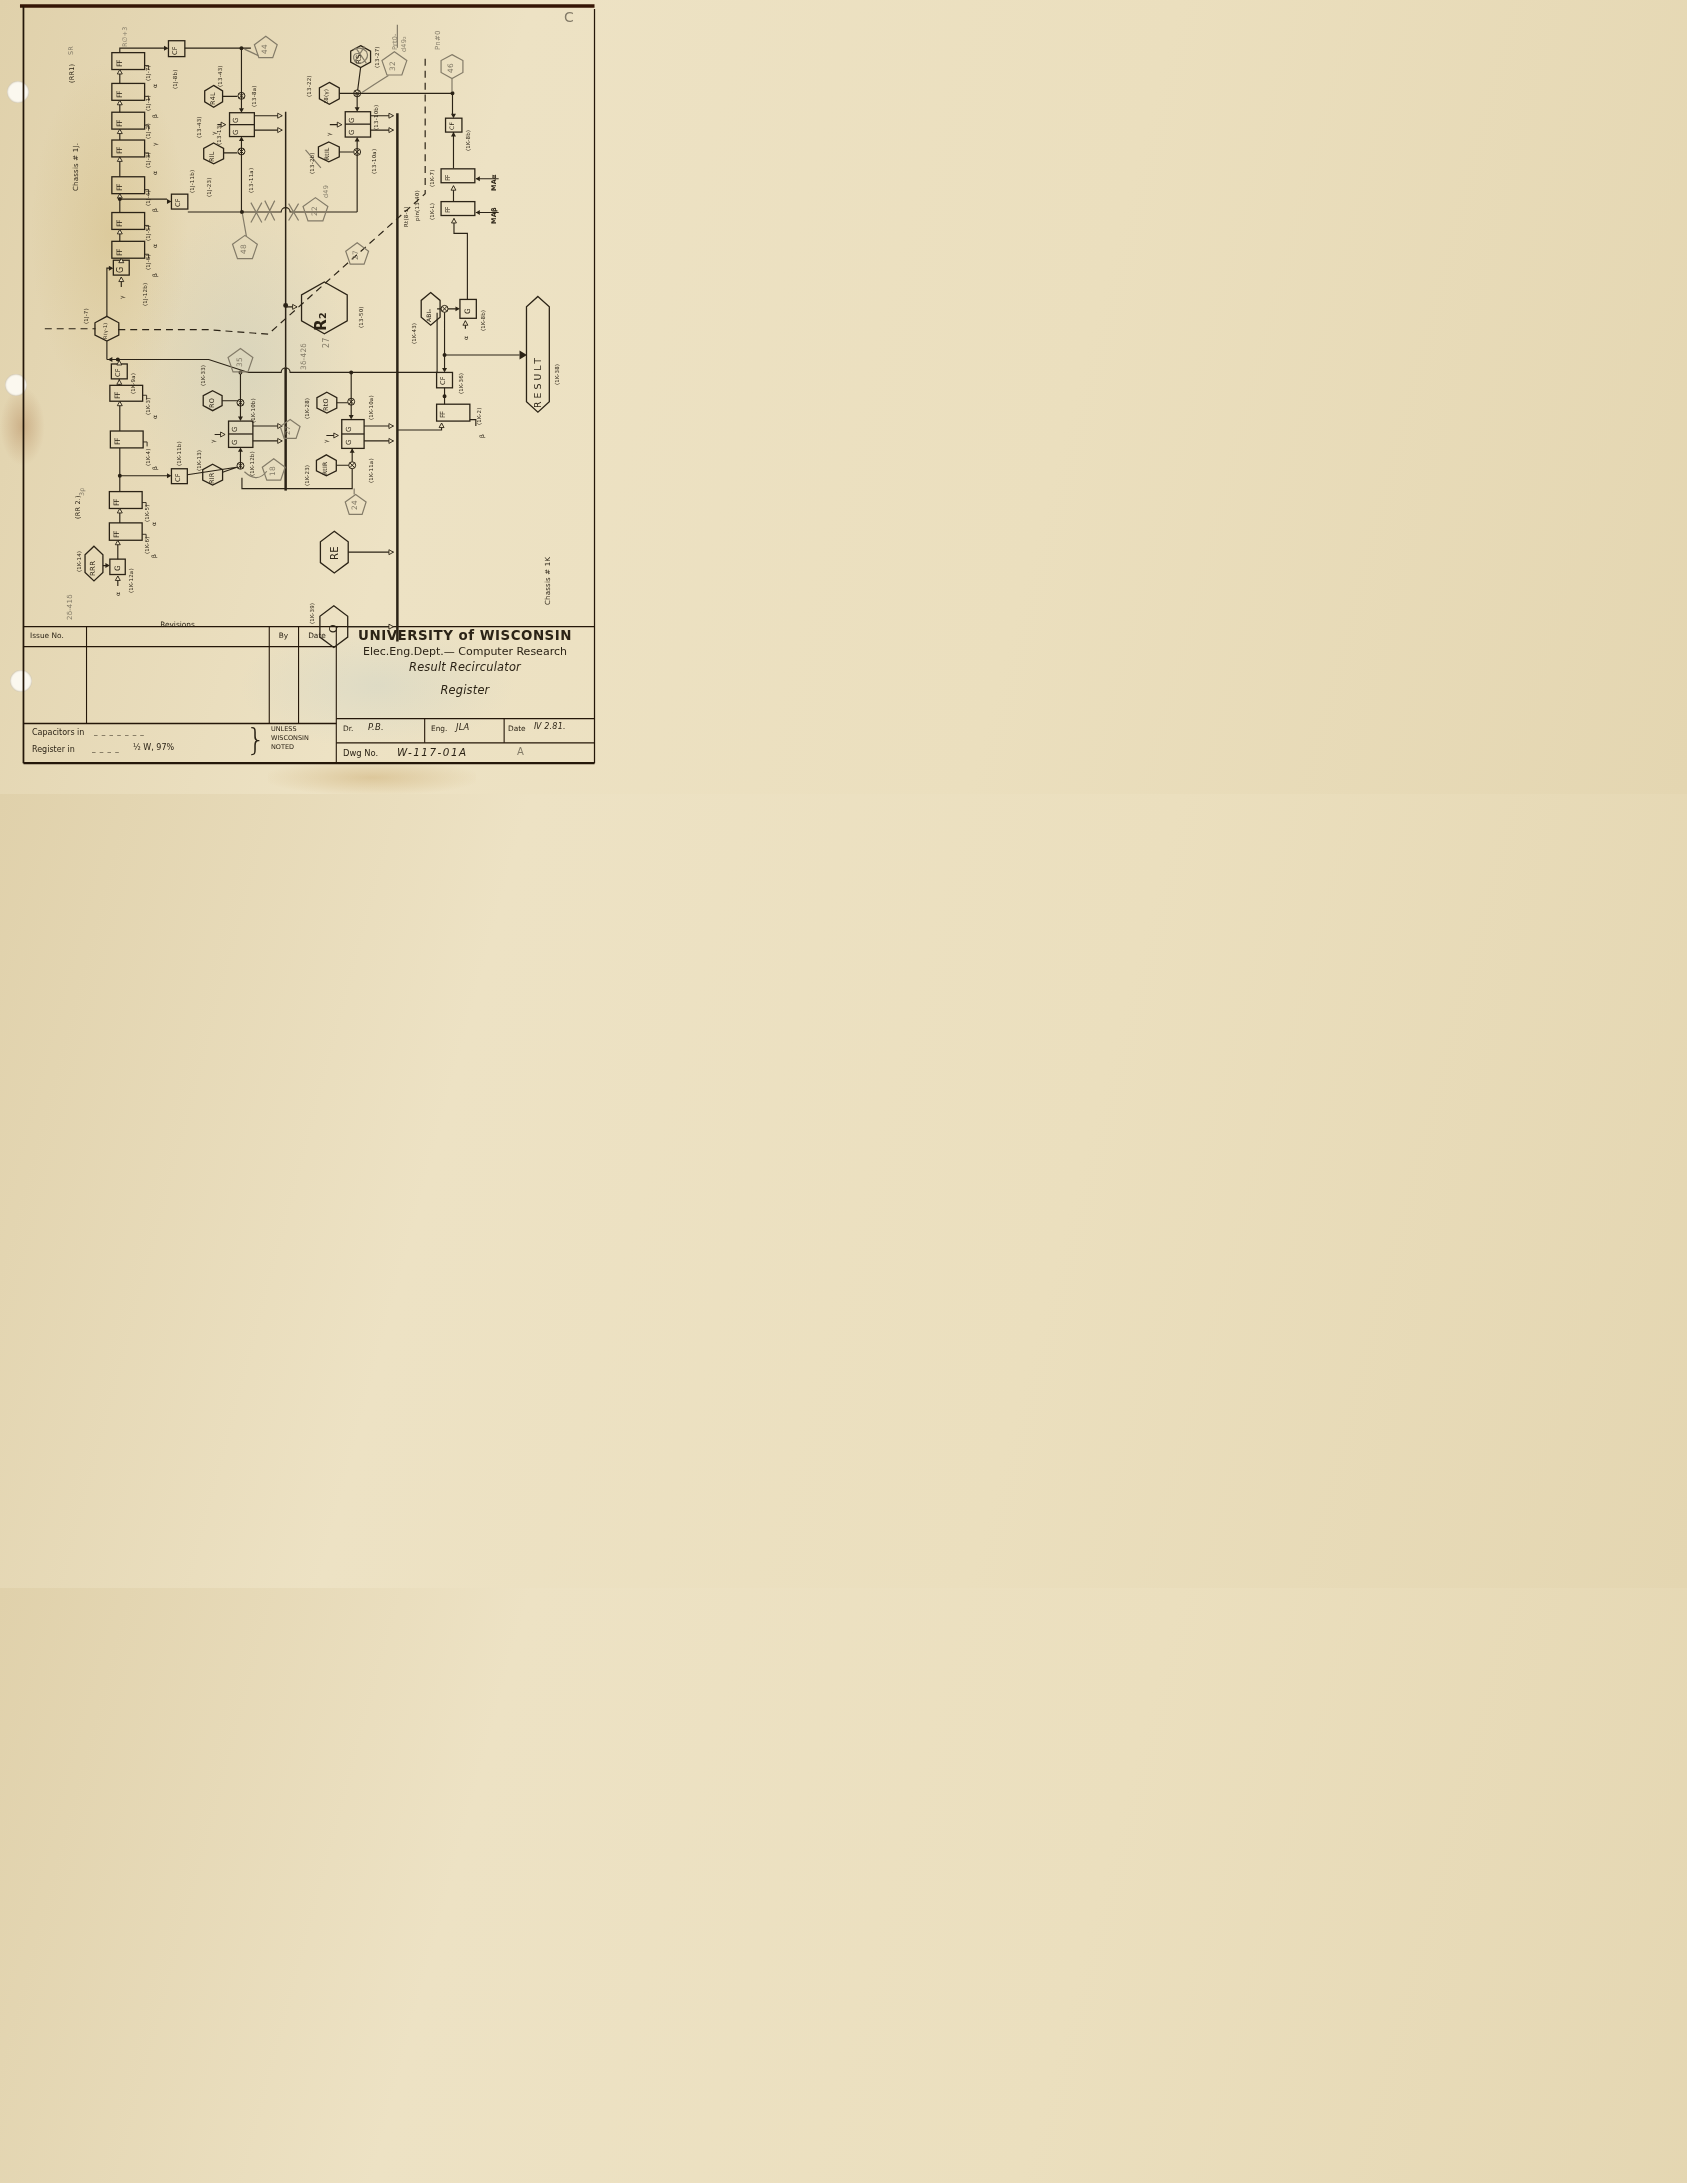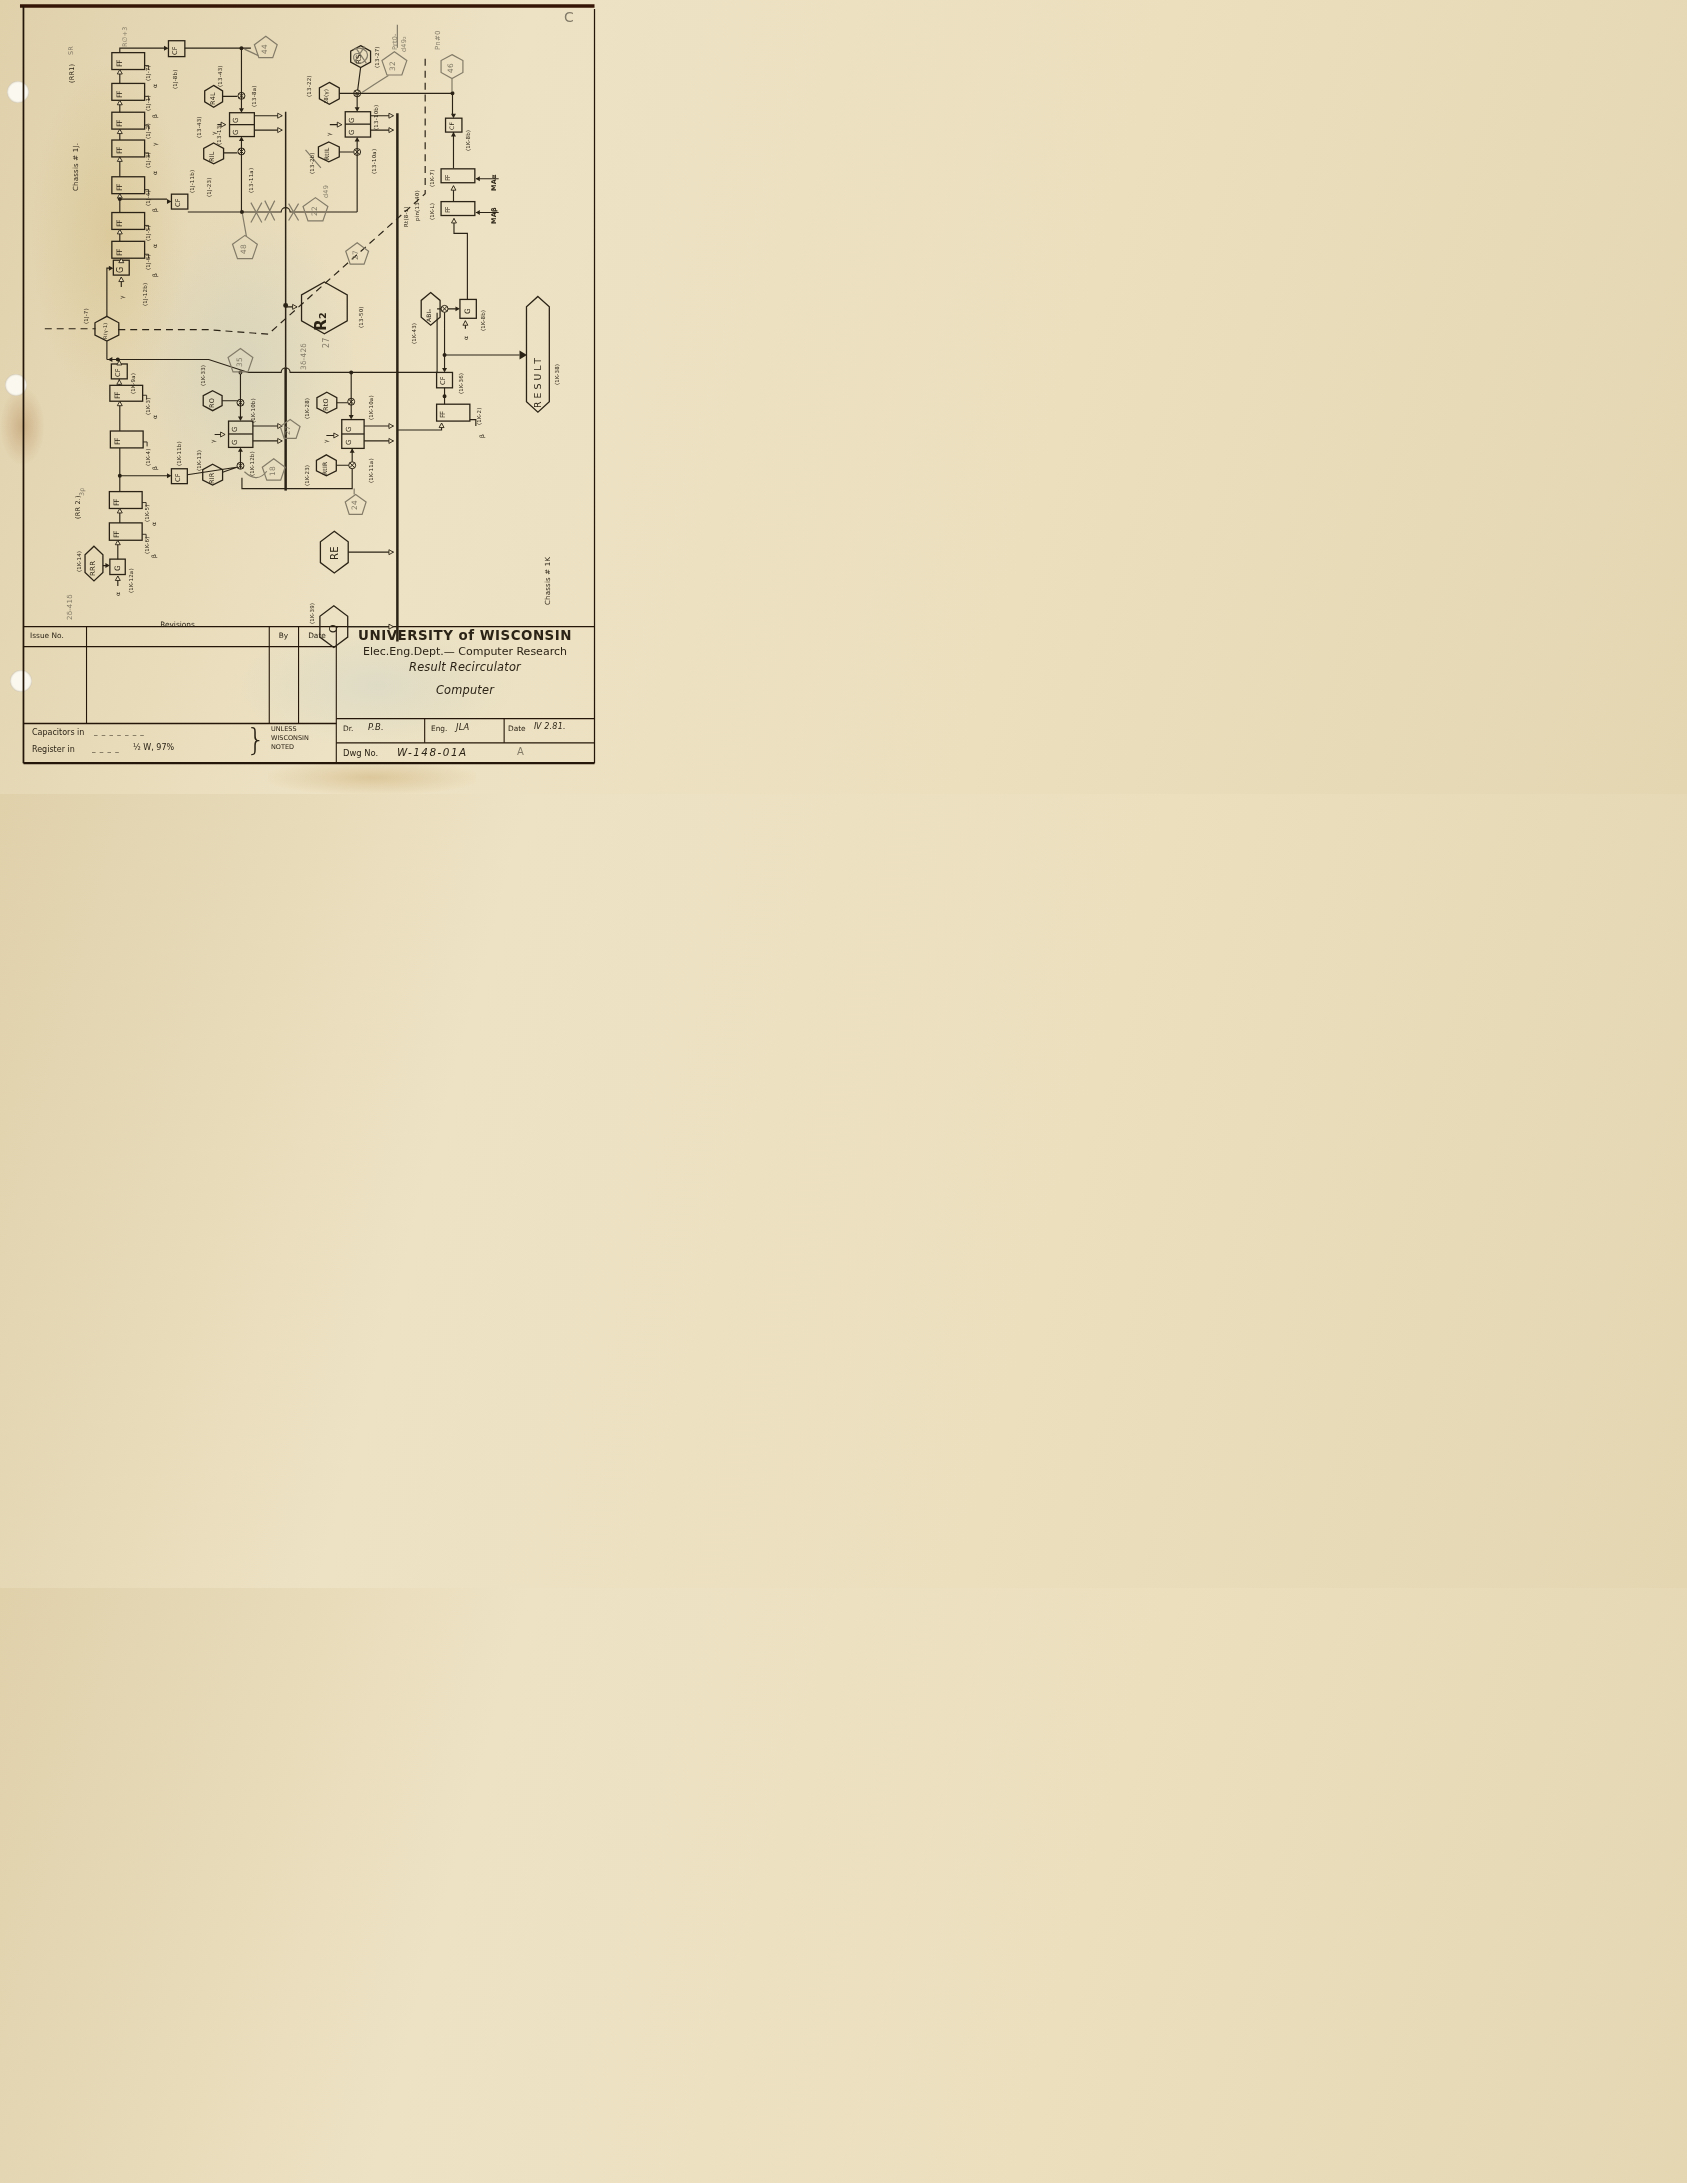--- a/index.html
+++ b/index.html
@@ -305,29 +305,29 @@
 <span class="rl" style="left:532px;top:408px;font-size:9.4px;letter-spacing:3px;">RESULT</span>
 <span class="hz pc" style="left:564px;top:9px;font-size:14px;">C</span>
 
 <span class="hz" style="left:30px;top:631px;font-size:7.4px;">Issue No.</span>
 <div class="ctr" style="left:86px;top:620px;width:183px;font-size:7.4px;">Revisions</div>
 <div class="ctr" style="left:269px;top:631px;width:29px;font-size:7.4px;">By</div>
 <div class="ctr" style="left:298px;top:631px;width:38px;font-size:7.4px;">Date</div>
 <div class="ctr" style="left:336px;top:628px;width:258px;font-size:13.4px;font-weight:bold;letter-spacing:0.5px;">UNIVERSITY of WISCONSIN</div>
 <div class="ctr" style="left:336px;top:645px;width:258px;font-size:11px;">Elec.Eng.Dept.— Computer Research</div>
 <div class="ctr hand" style="left:336px;top:660px;width:258px;font-size:11.4px;font-style:italic;">Result Recirculator</div>
-<div class="ctr hand" style="left:336px;top:683px;width:258px;font-size:11.4px;font-style:italic;">Computer</div>
+<div class="ctr hand" style="left:336px;top:683px;width:258px;font-size:11.4px;font-style:italic;">Register</div>
 <span class="hz" style="left:343px;top:724px;font-size:7.4px;">Dr.</span>
 <span class="hz hand" style="left:368px;top:722px;font-size:8.4px;font-style:italic;">P.B.</span>
 <span class="hz" style="left:431px;top:724px;font-size:7.4px;">Eng.</span>
 <span class="hz hand" style="left:456px;top:722px;font-size:8.4px;font-style:italic;text-align:center;">JLA</span>
 <span class="hz" style="left:508px;top:724px;font-size:7.4px;">Date</span>
 <span class="hz hand" style="left:534px;top:722px;font-size:8px;font-style:italic;">Ⅳ 2.81.</span>
 <span class="hz" style="left:343px;top:748px;font-size:8.4px;">Dwg No.</span>
-<span class="hz hand" style="left:397px;top:746px;font-size:10.4px;letter-spacing:1.5px;font-style:italic;">W-148-01A</span>
+<span class="hz hand" style="left:397px;top:746px;font-size:10.4px;letter-spacing:1.5px;font-style:italic;">W-117-01A</span>
 <span class="hz pc" style="left:517px;top:746px;font-size:10px;">A</span>
 <span class="hz" style="left:32px;top:728px;font-size:8px;">Capacitors in</span>
 <span class="hz" style="left:94px;top:728px;font-size:7px;letter-spacing:1px;">_ _ _ _ _ _ _</span>
 <span class="hz" style="left:32px;top:745px;font-size:8px;">Register in</span>
 <span class="hz" style="left:92px;top:745px;font-size:7px;letter-spacing:1px;">_ _ _ _</span>
 <span class="hz" style="left:133px;top:743px;font-size:8px;">½ W, 97%</span>
 <span class="hz" style="left:246px;top:721px;font-size:31px;font-weight:200;">}</span>
 <span class="hz" style="left:271px;top:725px;font-size:6.5px;">UNLESS</span>
 <span class="hz" style="left:271px;top:734px;font-size:6.5px;">WISCONSIN</span>
 <span class="hz" style="left:271px;top:743px;font-size:6.5px;">NOTED</span>

